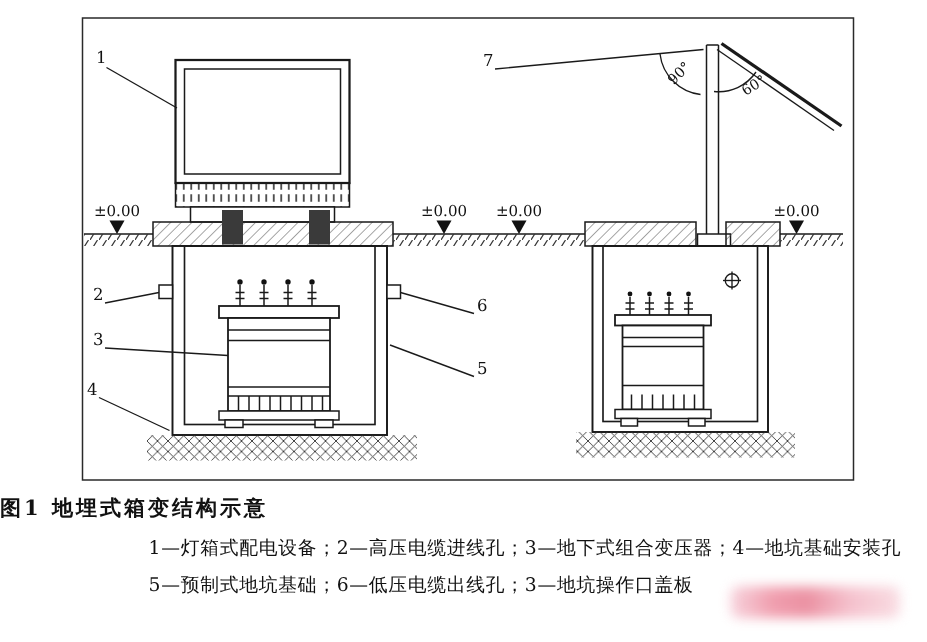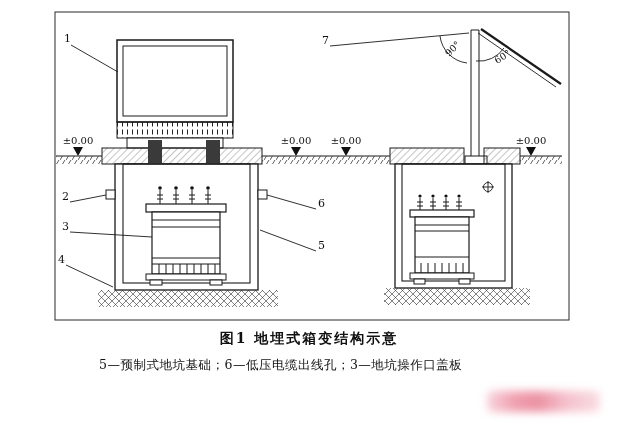--- a/index.html
+++ b/index.html
@@ -4,21 +4,21 @@
 <style>
   html,body{margin:0;padding:0;}
   body{
     width:618px;height:428px;background:#ffffff;position:relative;overflow:hidden;
     font-family:"DejaVu Serif","Liberation Serif",serif;color:#111;
   }
   .stage{position:absolute;inset:0;}
   svg{position:absolute;left:0;top:0;display:block;}
   svg text{font-family:"DejaVu Serif","Liberation Serif",serif;fill:#111;}
   .caption{
-    position:absolute;left:0;top:330px;width:618px;text-align:center;
+    position:absolute;left:0;top:330px;width:618px;
     font-size:14px;font-weight:bold;letter-spacing:2px;
   }
   .legend{
     position:absolute;left:99px;top:352px;width:505px;
     font-size:12.5px;line-height:25px;letter-spacing:0.5px;
   }
   .watermark{
     position:absolute;left:487px;top:391px;width:113px;height:21px;border-radius:5px;
     background:linear-gradient(90deg,#f6cdd8 0%,#ee8ea1 25%,#e87f93 45%,#f3b6c4 70%,#f8d7de 100%);
     filter:blur(4px);opacity:.85;
@@ -216,17 +216,18 @@
       <text x="78" y="144" font-size="10" text-anchor="middle">±0.00</text>
       <text x="296" y="144" font-size="10" text-anchor="middle">±0.00</text>
       <text x="346" y="144" font-size="10" text-anchor="middle">±0.00</text>
       <text x="531" y="144" font-size="10" text-anchor="middle">±0.00</text>
     </g>
   </svg>
 
   <div class="caption">图1  地埋式箱变结构示意</div>
 
   <div class="legend">
+    <div>1—灯箱式配电设备；2—高压电缆进线孔；3—地下式组合变压器；4—地坑基础安装孔</div>
     <div>5—预制式地坑基础；6—低压电缆出线孔；3—地坑操作口盖板</div>
   </div>
 
   <div class="watermark"></div>
 </div>
 
 </body></html>

